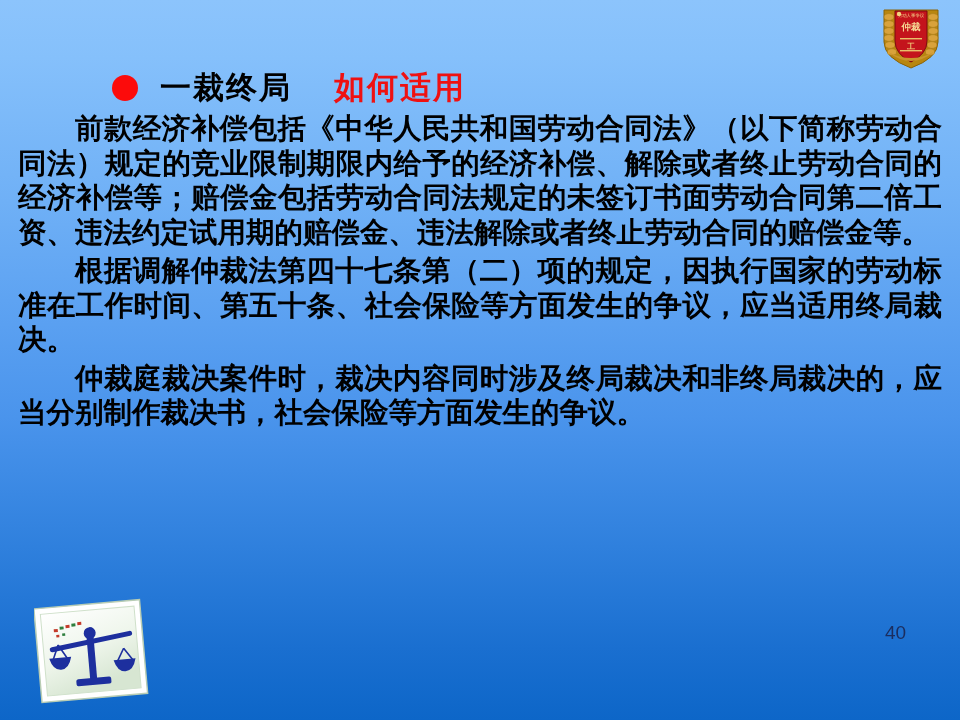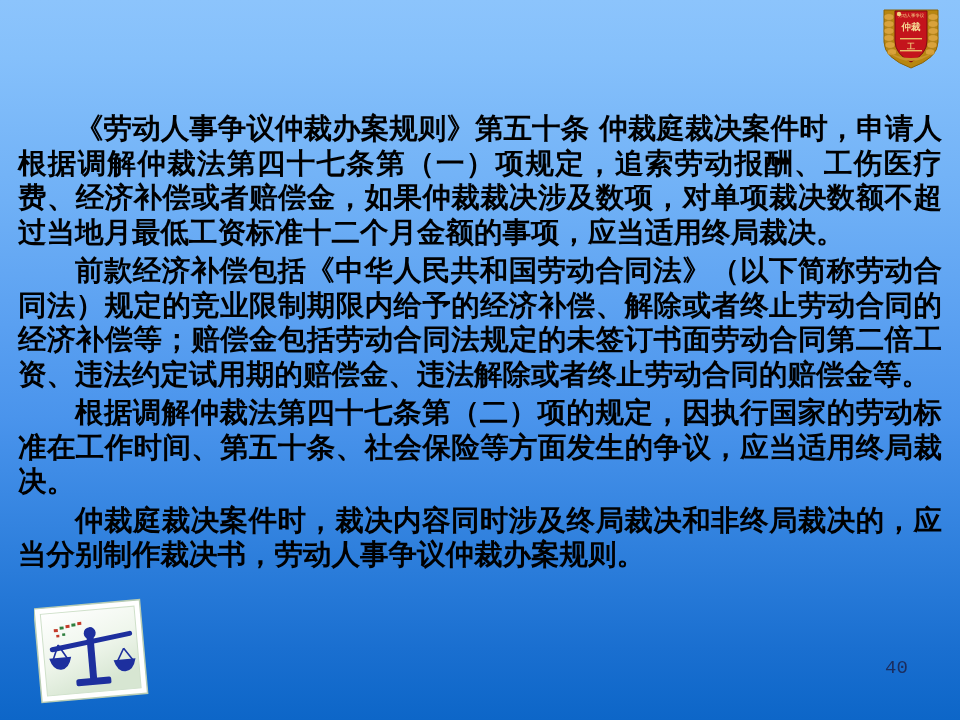--- a/index.html
+++ b/index.html
@@ -96,38 +96,42 @@
     left: 34px;
     top: 598px;
     width: 116px;
     height: 112px;
   }
 
   
   #page-number {
     position: absolute;
     left: 885px;
-    top: 657px;
-    font-family: Liberation Mono, monospace;
+    top: 622px;
+    font-family: Liberation Sans, sans-serif;
     font-size: 19px;
     color: #1b2d5e;
     letter-spacing: 0px;
   }
 </style>
 </head>
 <body>
 
 <div id="slide">
 
+  <div id="title-row">
+    <span class="bullet-dot"></span>
+    <span class="title-main">一裁终局</span>
+    <span class="title-accent">如何适用</span>
+  </div>
 
   <div id="body-text">
-    <p class="para">《劳动人事争议仲裁办案规则》第五十条 仲裁庭裁决案件时，申请人根据调解仲裁法第四十七条第（一）项规定，追索劳动报酬、工伤医疗费、经济补偿或者赔偿金，如果仲裁裁决涉及数项，对单项裁决数额不超过当地月最低工资标准十二个月金额的事项，应当适用终局裁决。</p>
     <p class="para">前款经济补偿包括《中华人民共和国劳动合同法》（以下简称劳动合同法）规定的竞业限制期限内给予的经济补偿、解除或者终止劳动合同的经济补偿等；赔偿金包括劳动合同法规定的未签订书面劳动合同第二倍工资、违法约定试用期的赔偿金、违法解除或者终止劳动合同的赔偿金等。</p>
     <p class="para">根据调解仲裁法第四十七条第（二）项的规定，因执行国家的劳动标准在工作时间、第五十条、社会保险等方面发生的争议，应当适用终局裁决。</p>
-    <p class="para">仲裁庭裁决案件时，裁决内容同时涉及终局裁决和非终局裁决的，应当分别制作裁决书，劳动人事争议仲裁办案规则。</p>
+    <p class="para">仲裁庭裁决案件时，裁决内容同时涉及终局裁决和非终局裁决的，应当分别制作裁决书，社会保险等方面发生的争议。</p>
   </div>
 
   <div id="emblem">
     <svg viewBox="0 0 74 62" width="74" height="62" xmlns="http://www.w3.org/2000/svg">
 
       <path d="M10 2 H64 V34 Q64 50 37 60 Q10 50 10 34 Z" fill="#b8860f" stroke="#8a6209" stroke-width="1"></path>
 
       <g fill="#d9a23a" stroke="#a67a18" stroke-width="0.6">
         <ellipse cx="15" cy="9" rx="5" ry="3.4"></ellipse>
         <ellipse cx="15" cy="16" rx="5" ry="3.4"></ellipse>

